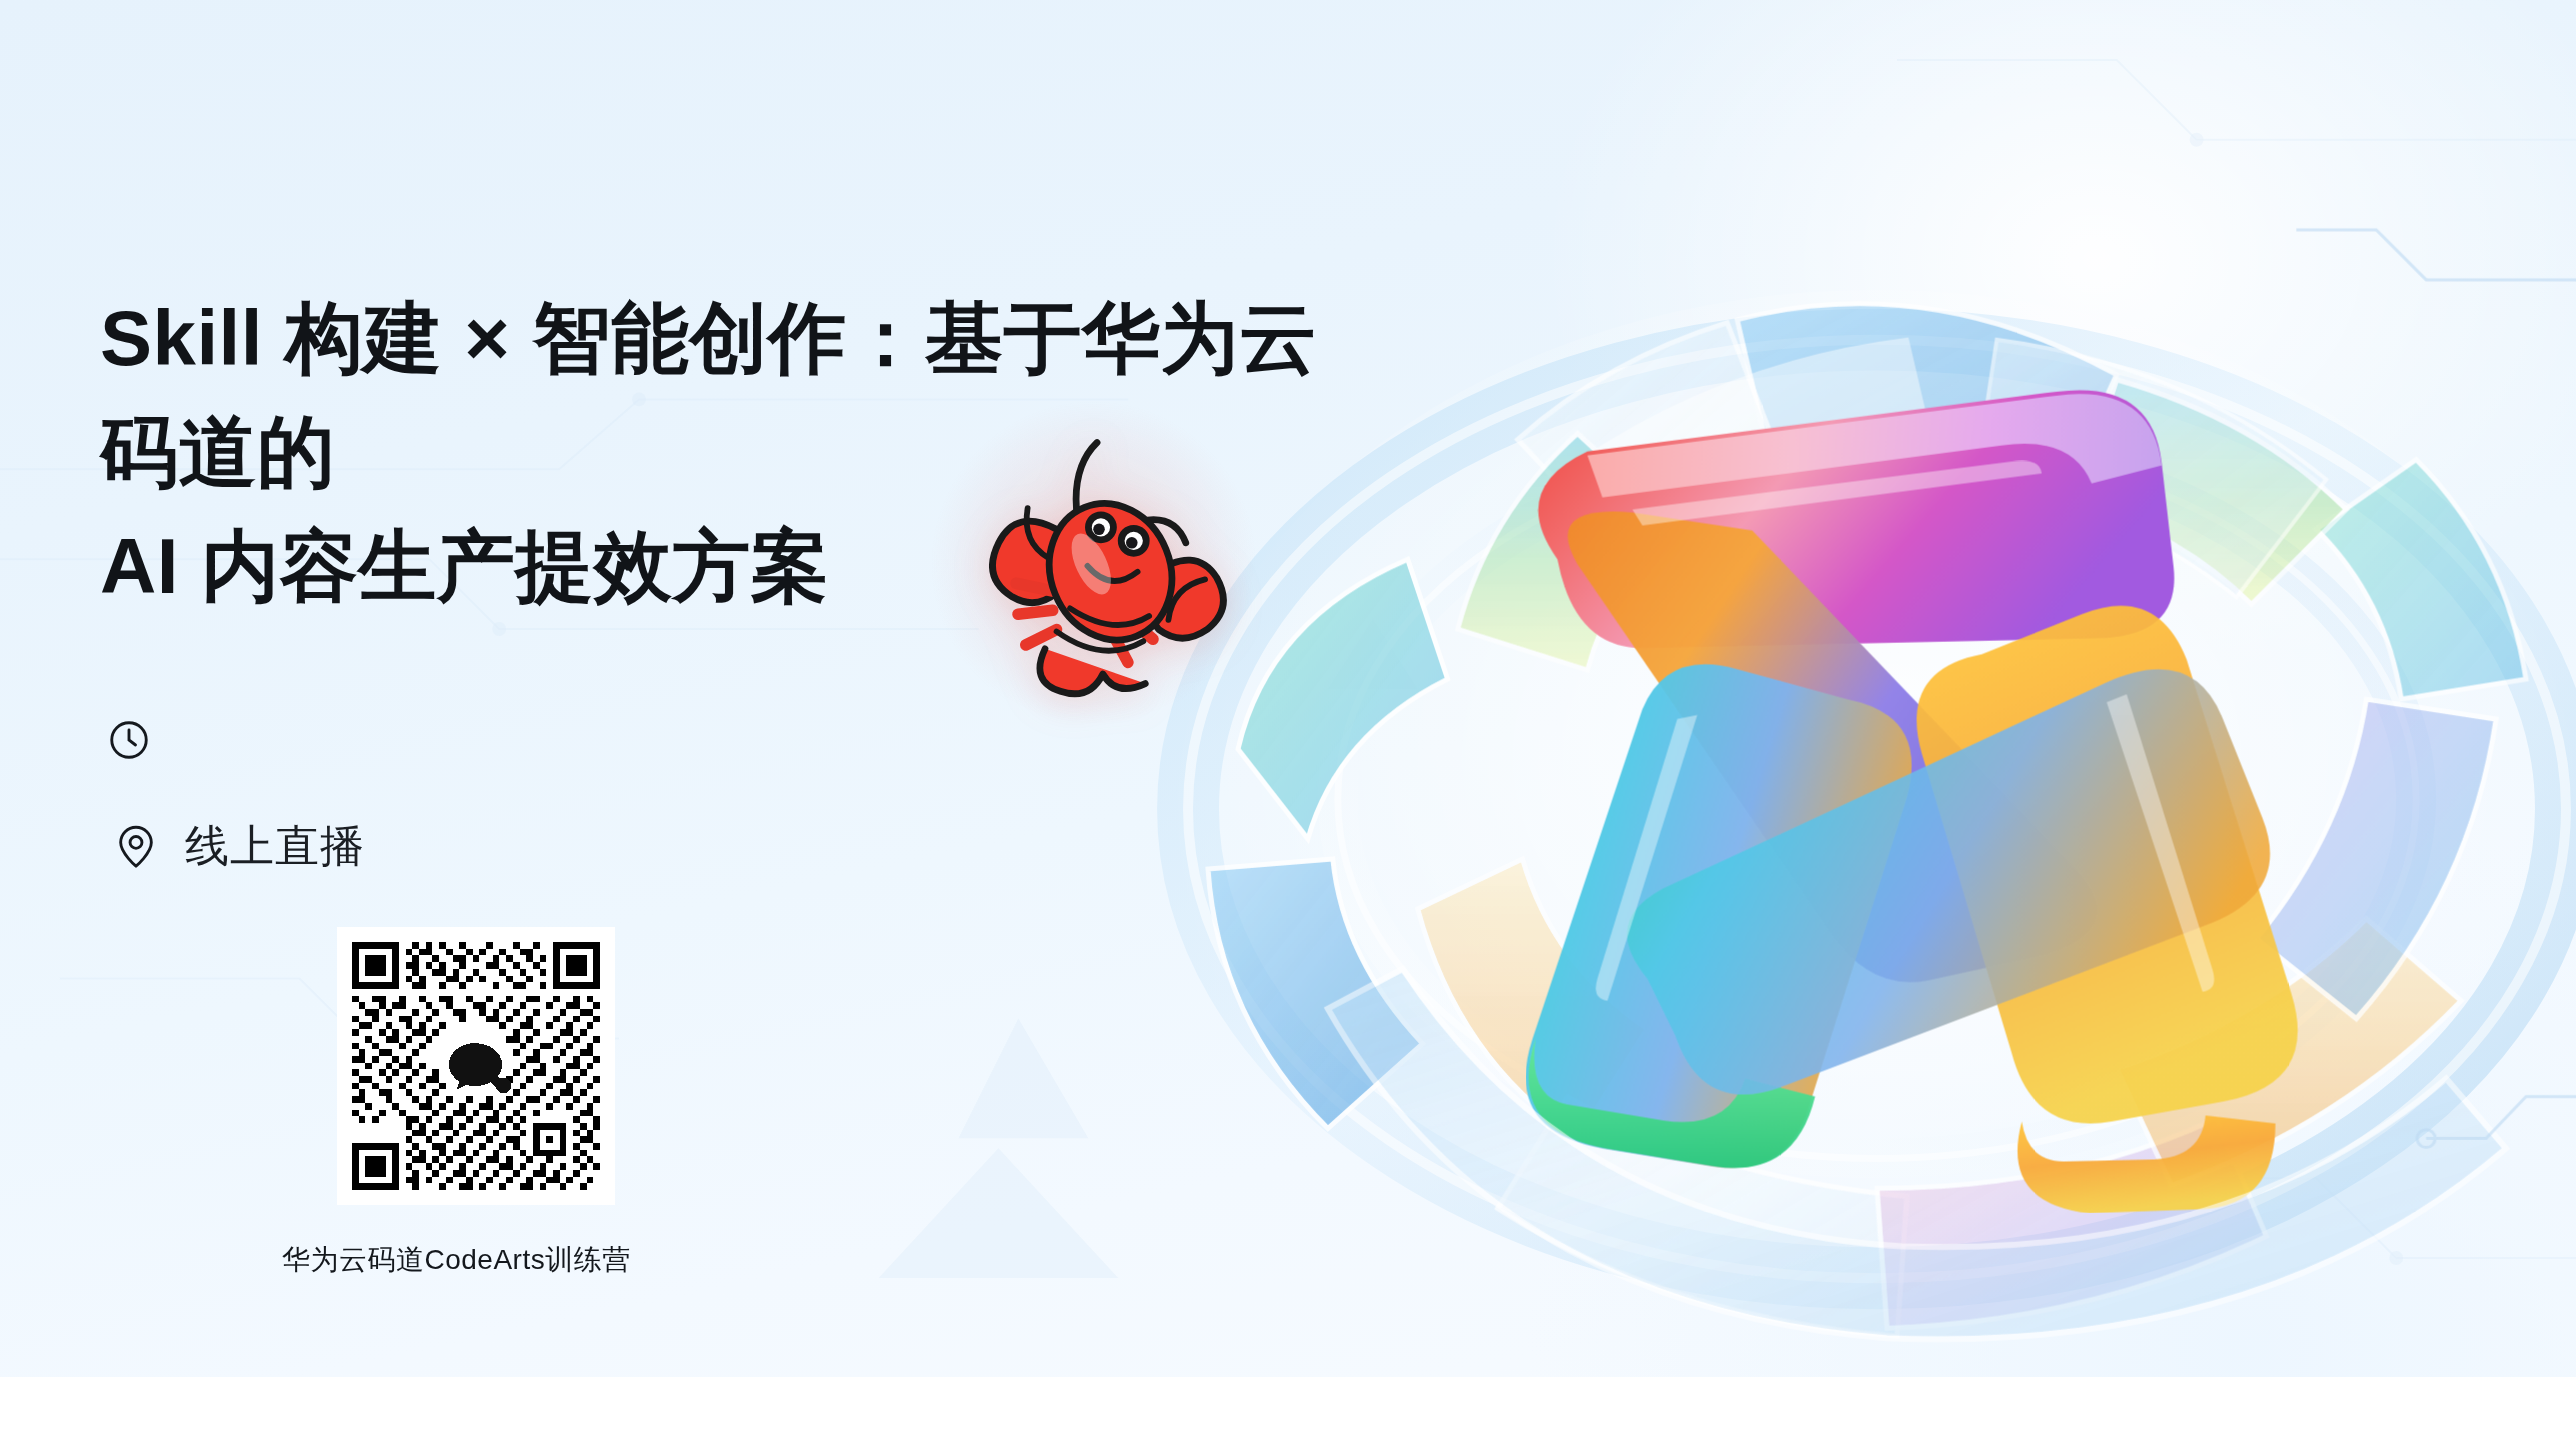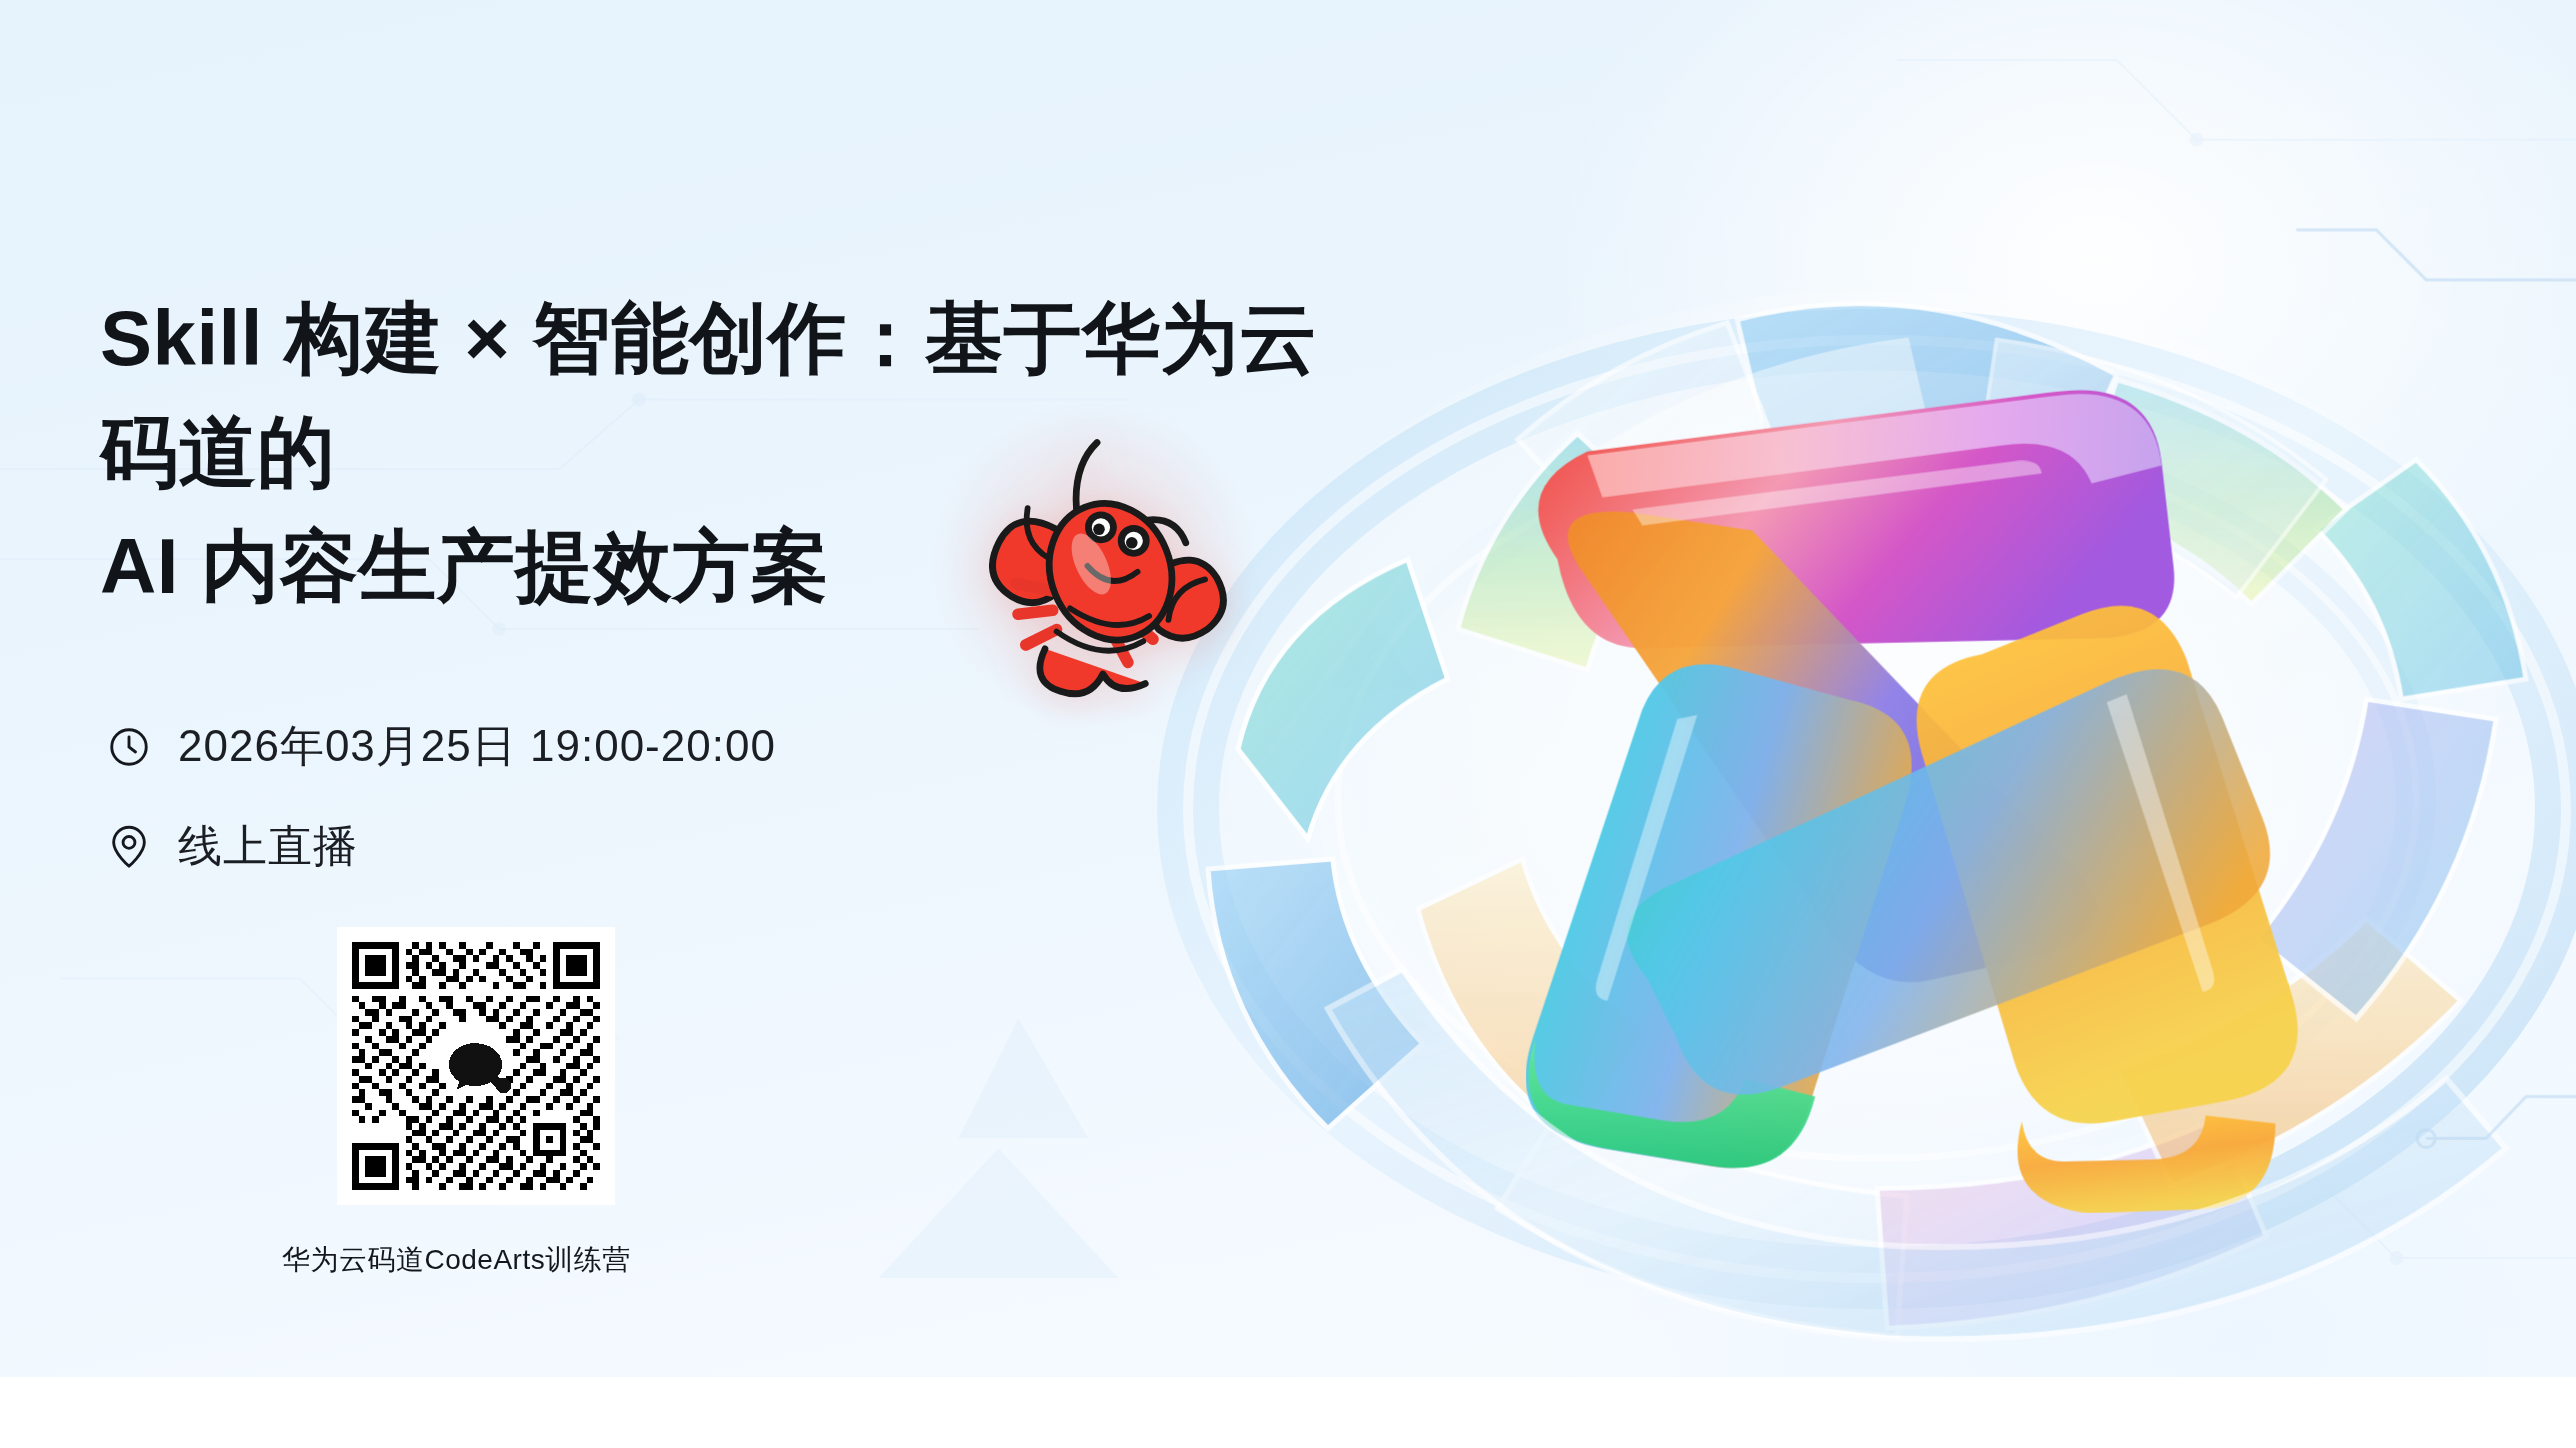--- a/index.html
+++ b/index.html
@@ -45,21 +45,21 @@
     position: absolute;
     display: flex;
     align-items: center;
     gap: 26px;
     color: #1b1f24;
     font-size: 44px;
     font-weight: 400;
     letter-spacing: 1px;
   }
   .meta-datetime { left: 6px; top: 717px; }
-  .meta-location { left: 6px; top: 817px; }
+  .meta-location { left: 13px; top: 817px; }
   .meta-icon { width: 46px; height: 46px; flex: none; display: block; }
 
   .qr-block { position: absolute; left: 237px; top: 927px; }
   .qr-card {
     width: 278px; height: 278px;
     background: #ffffff;
     padding: 15px;
     display: block;
   }
   .qr-card svg { display: block; width: 100%; height: 100%; }
@@ -309,21 +309,20 @@
   <div class="left-col">
 
     <h1 class="title">Skill 构建 × 智能创作：基于华为云码道的
 AI 内容生产提效方案</h1>
 
     <div class="meta-row meta-datetime">
       <svg class="meta-icon" viewBox="0 0 24 24" fill="none" stroke="#15191e" stroke-width="1.5" stroke-linecap="round">
         <circle cx="12" cy="12" r="9"></circle>
         <path d="M12 6.8 V12 L15.4 14.6"></path>
       </svg>
-      <span>2026年03月25日  19:00-20:00</span>
     </div>
 
     <div class="meta-row meta-location">
       <svg class="meta-icon" viewBox="0 0 24 24" fill="none" stroke="#15191e" stroke-width="1.5" stroke-linecap="round" stroke-linejoin="round">
         <path d="M12 22 C12 22 20 15.2 20 9.7 A8 8 0 0 0 4 9.7 C4 15.2 12 22 12 22 Z"></path>
         <circle cx="12" cy="9.6" r="3.1"></circle>
       </svg>
       <span>线上直播</span>
     </div>
 

